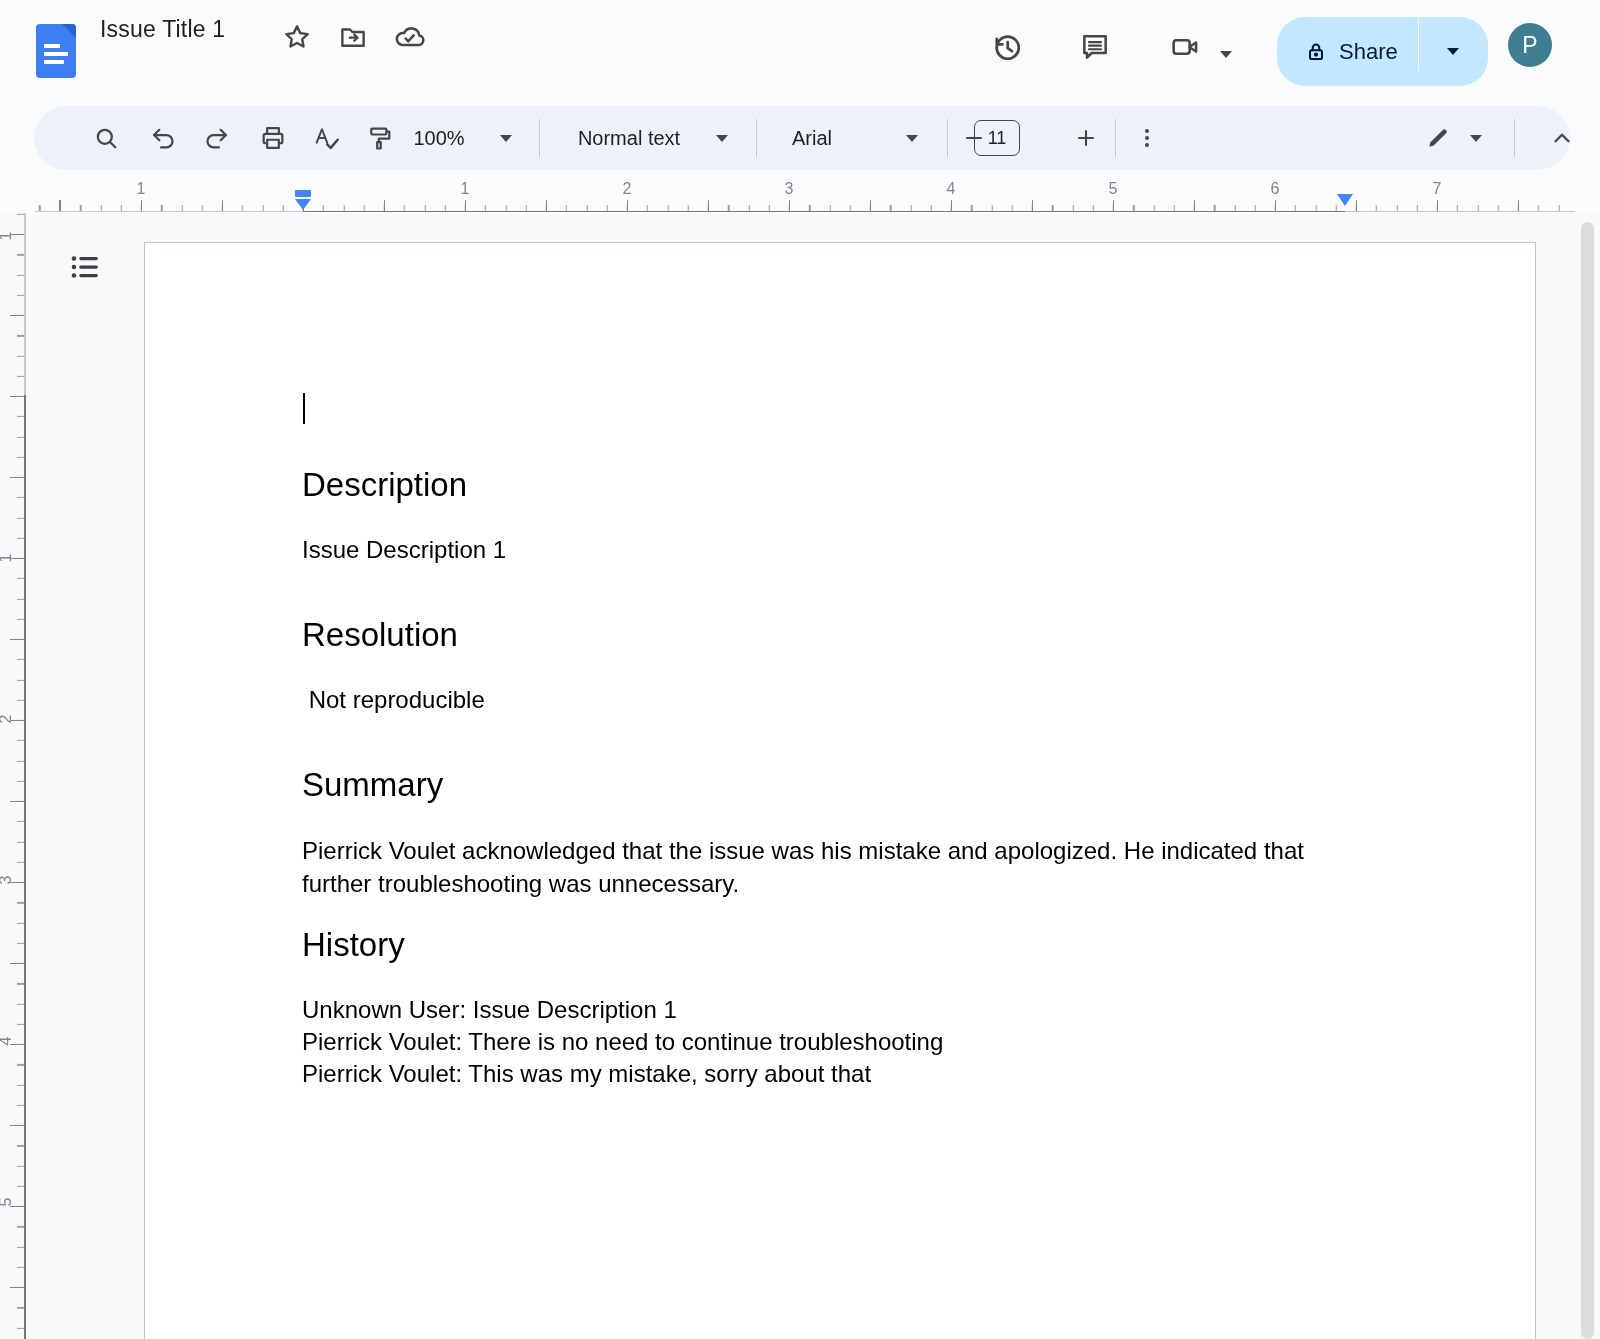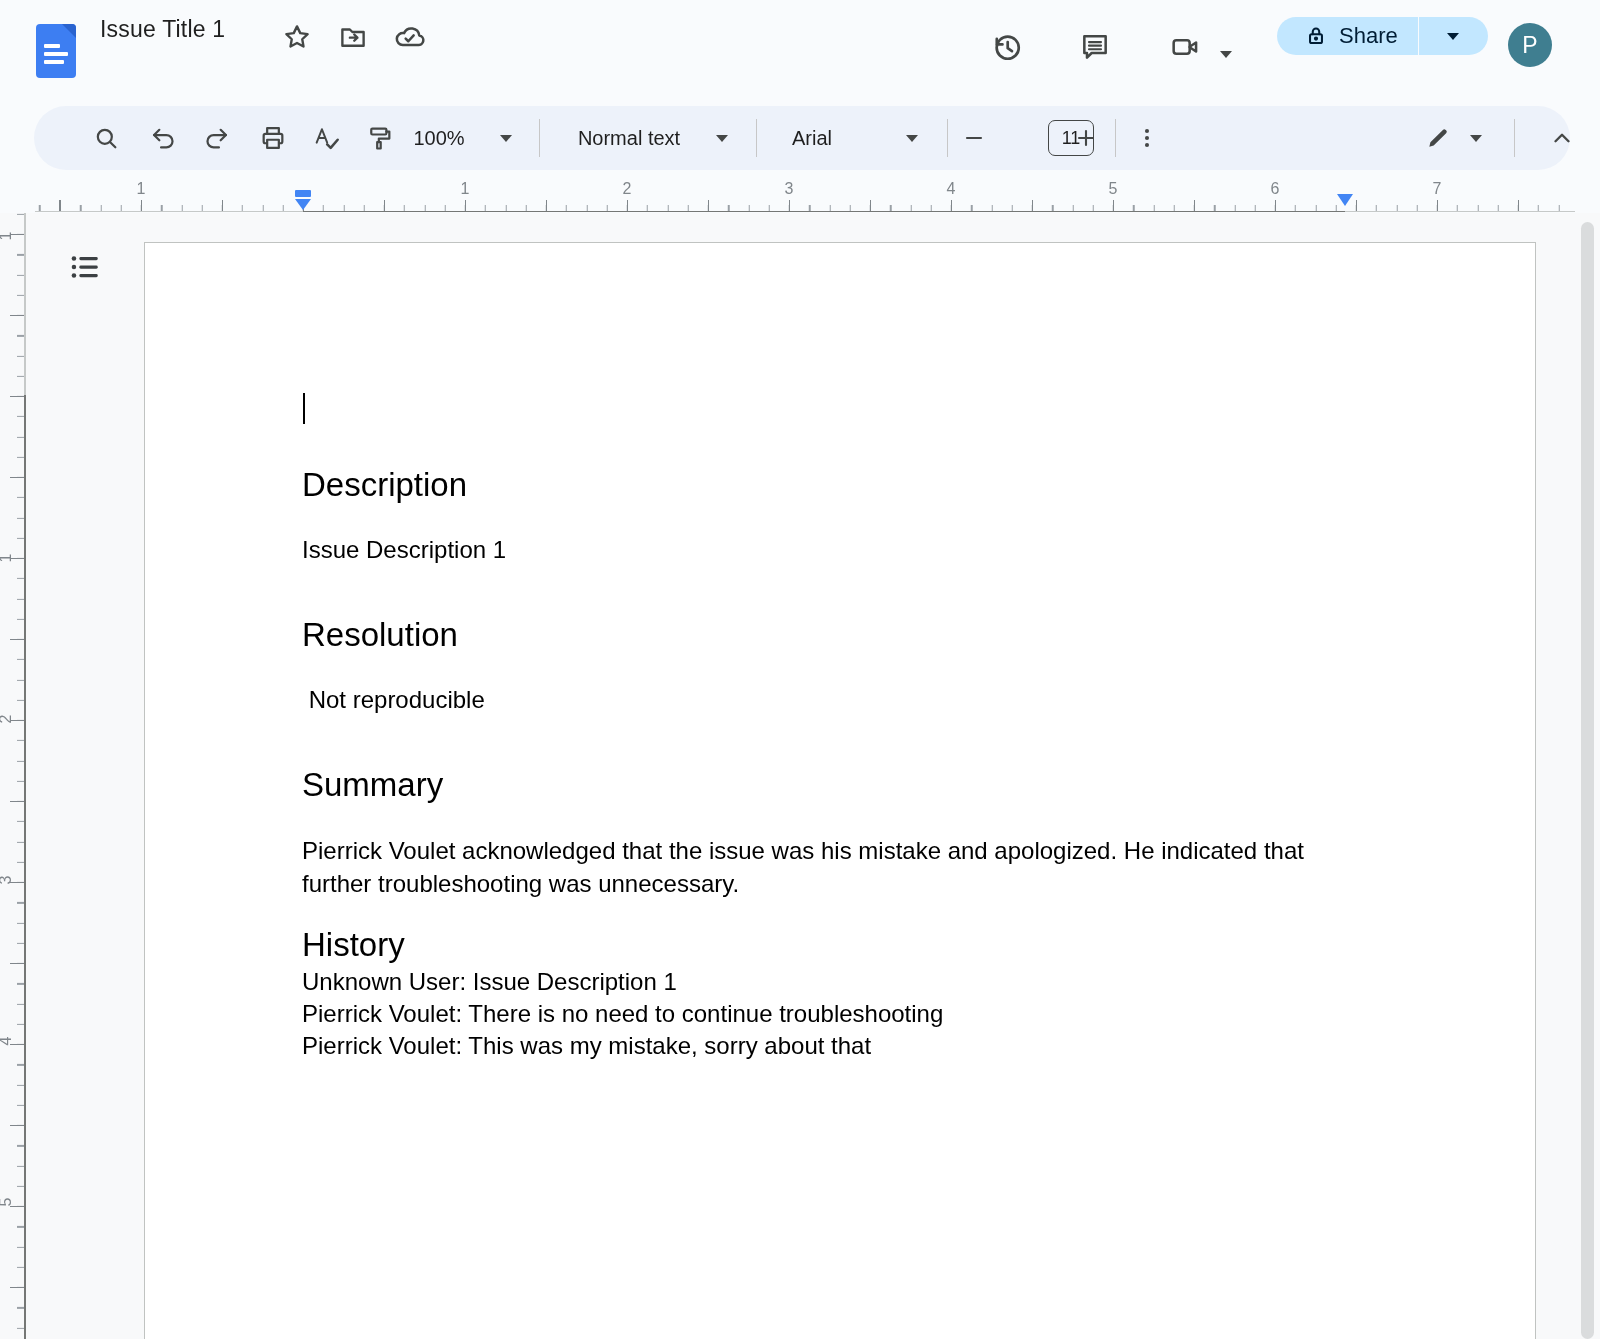--- a/index.html
+++ b/index.html
@@ -19,21 +19,21 @@
 
   .doc-title { position:absolute; left:100px; top:16px; font-size:23px; color:#1f1f1f; letter-spacing:.2px; }
   .title-icons { position:absolute; left:280px; top:20px; display:flex; gap:22px; align-items:center; }
   .icon-btn { width:34px; height:34px; display:flex; align-items:center; justify-content:center; border-radius:50%; cursor:pointer; }
   .menu-row { position:absolute; left:100px; top:56px; display:flex; gap:36px; }
   .menu-item { font-size:20px; color:#1f1f1f; padding:2px 2px; border-radius:6px; cursor:pointer; }
   .hr-icon { position:absolute; top:30px; }
   .cam-caret { position:absolute; left:1220px; top:44px; }
   .caret-down { width:0; height:0; border-left:6px solid transparent; border-right:6px solid transparent; border-top:7px solid #444746; display:inline-block; }
 
-  .share-btn { position:absolute; left:1277px; top:17px; width:211px; height:38px; background:#c2e7ff; border-radius:28px; display:flex; }
+  .share-btn { position:absolute; left:1277px; top:17px; width:211px; height:69px; background:#c2e7ff; border-radius:28px; display:flex; }
   .share-main { display:flex; align-items:center; gap:10px; padding:0 20px 0 26px; height:100%; cursor:pointer; }
   .share-label { font-size:22px; color:#001d35; }
   .share-divider { width:1px; height:56px; background:#f9fbfd; }
   .share-caret { flex:1; display:flex; align-items:center; justify-content:center; cursor:pointer; }
   .share-caret .caret-down { border-top-color:#001d35; }
 
   .avatar { position:absolute; left:1508px; top:23px; width:44px; height:44px; border-radius:50%; background:#3f7e90; color:#ffffff;
             display:flex; align-items:center; justify-content:center; font-size:23px; cursor:pointer; }
 
   
@@ -81,21 +81,21 @@
 
   .cursor-line { height:34px; position:relative; }
   .caret-bar { position:absolute; left:1px; top:1px; width:2px; height:31px; background:#000000; }
 
   .d-title { font-size:43px; line-height:50px; font-weight:400; color:#000000; margin-top:14px; letter-spacing:.2px; }
   .d-h2 { font-size:33px; line-height:42px; font-weight:400; color:#000000; }
   .d-p  { font-size:24px; line-height:32px; color:#000000; white-space:pre-wrap; }
   .mt-desc-h { margin-top:38px; } .mt-desc-p { margin-top:28px; }
   .mt-res-h  { margin-top:48px; } .mt-res-p  { margin-top:28px; }
   .mt-sum-h  { margin-top:48px; } .mt-sum-p  { margin-top:28px; line-height:33px; }
-  .mt-his-h  { margin-top:24px; } .mt-his-p  { }
+  .mt-his-h  { margin-top:24px; } .mt-his-p  { margin-top:28px; }
 
   .scrollbar-thumb { position:absolute; left:1581px; top:222px; width:13px; height:1117px; background:#dadcdd; border-radius:7px; }
 </style>
 </head>
 <body>
 
 <div class="stage">
 
   <div class="header">
     <div class="docs-logo">
@@ -225,21 +225,21 @@
     </span>
     <span class="titem" style="left:868px;width:20px;">
         <span class="caret-down"></span>
       </span>
     <span class="tdivider" style="left:913px;"></span>
     <span class="titem" style="left:922px;width:36px;">
       <svg class="tb" width="24" height="24" viewBox="0 0 24 24">
           <path d="M5 12 h14" stroke-width="2.1"></path>
         </svg>
     </span>
-    <span class="titem" style="left:1012px;width:50px;justify-content:center;">
+    <span class="titem" style="left:938px;width:50px;justify-content:center;">
       <span class="size-box">11</span>
     </span>
     <span class="titem" style="left:1034px;width:36px;">
       <svg class="tb" width="24" height="24" viewBox="0 0 24 24">
           <path d="M5 12 h14 M12 5 v14" stroke-width="2.1"></path>
         </svg>
     </span>
     <span class="tdivider" style="left:1081px;"></span>
     <span class="titem" style="left:1095px;width:36px;">
       <svg width="26" height="26" viewBox="0 0 24 24" fill="#444746">

